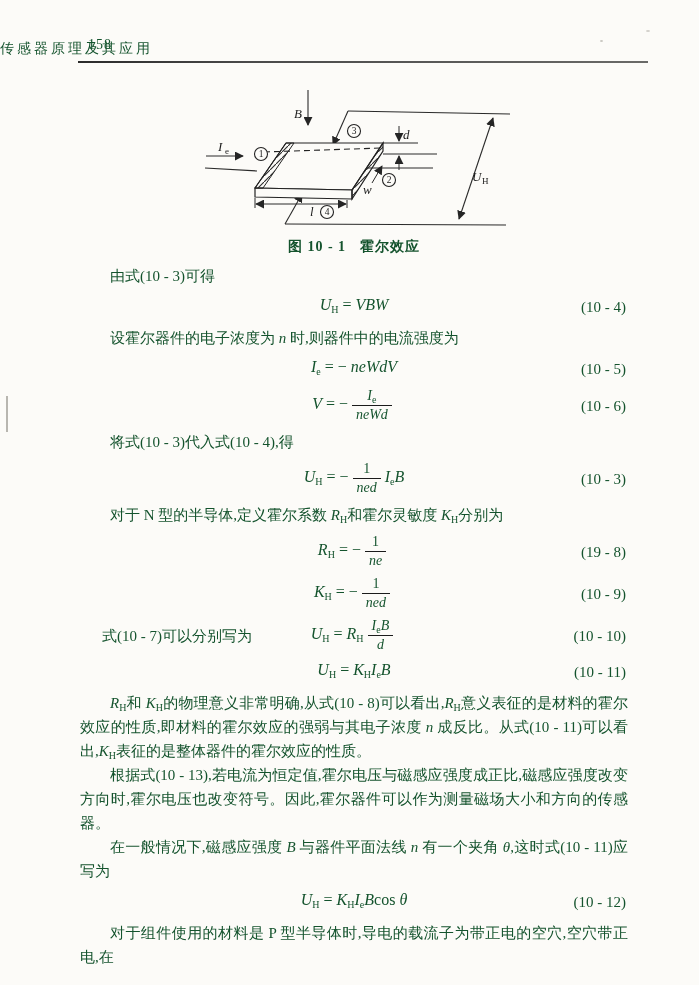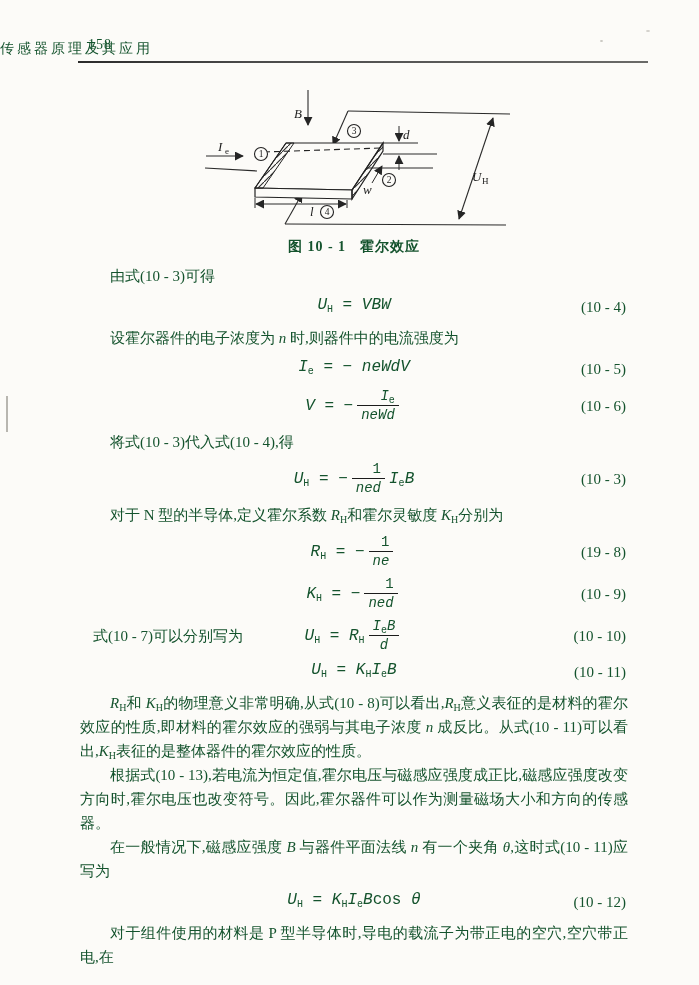--- a/index.html
+++ b/index.html
@@ -23,28 +23,28 @@
   .speck2{position:absolute;left:646px;top:30px;width:4px;height:2px;background:#d2d0ca;border-radius:50%;}
   
   .content{position:absolute;top:84px;left:80px;width:548px;}
   .figure-block{width:100%;text-align:center;}
   .figure-block svg{display:block;margin:0 auto;}
   .fig-caption{font-weight:bold;font-size:14px;margin-top:4px;letter-spacing:1px;}
   .fig-caption .cap-title{margin-left:14px;}
   p.body-par{margin:0;text-indent:2em;font-size:15px;line-height:24px;text-align:justify;}
   p.tight-top{margin-top:8px;}
   .eq-row{position:relative;text-align:center;margin:7px 0;font-size:16px;min-height:24px;}
-  .eq-body{display:inline-block;vertical-align:middle;font-family:Liberation Mono, monospace;}
+  .eq-body{display:inline-block;vertical-align:middle;}
   .eq-tag{position:absolute;right:2px;top:50%;transform:translateY(-50%);font-size:15px;}
-  .eq-pre{position:absolute;left:13px;top:50%;transform:translateY(-50%);font-size:15px;}
+  .eq-pre{position:absolute;left:22px;top:50%;transform:translateY(-50%);font-size:15px;}
   
   .it{font-style:italic;}
   .vsub{font-size:10px;font-style:normal;vertical-align:-3px;line-height:0;}
   .frac{display:inline-block;vertical-align:middle;text-align:center;margin:0 4px;font-size:14px;line-height:1;}
-  .fnum{display:block;padding:1px 4px 2px;border-bottom:1.3px solid #1b1b1b;text-align:right;}
+  .fnum{display:block;padding:1px 4px 2px;border-bottom:1.3px solid #1b1b1b;}
   .fden{display:block;padding:2px 4px 1px;}
   
   .fl{font-family:"Liberation Serif","DejaVu Serif",serif;font-style:italic;font-size:13px;fill:#1b1b1b;}
   .fls{font-family:"Liberation Serif","DejaVu Serif",serif;font-style:normal;font-size:9px;fill:#1b1b1b;}
   .fld{font-family:"Liberation Serif","DejaVu Serif",serif;font-style:normal;font-size:9.5px;fill:#1b1b1b;}
 </style>
 </head>
 <body>
 
 <div class="page">

